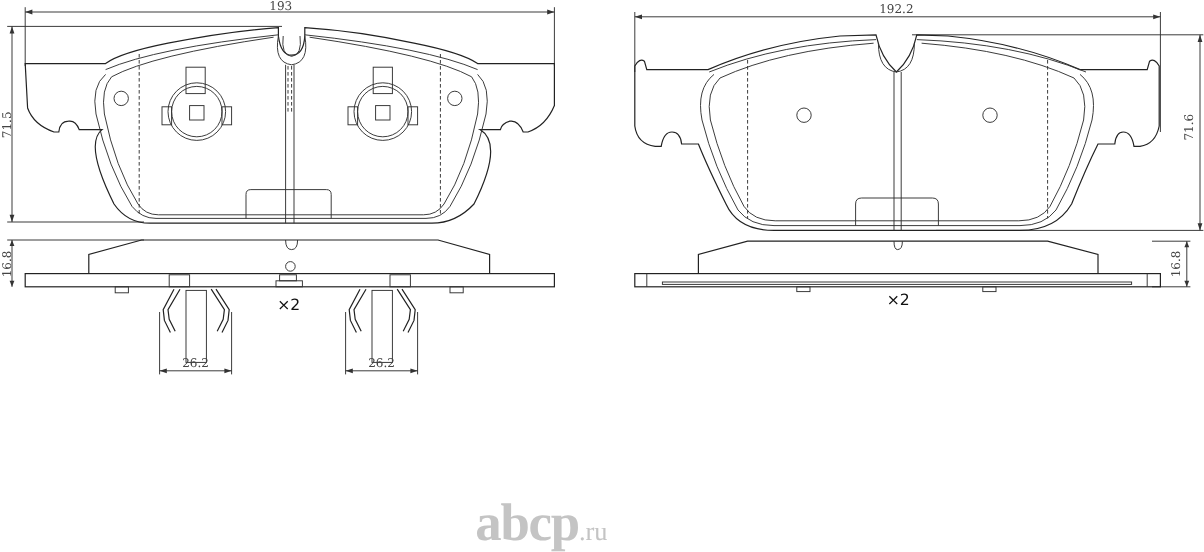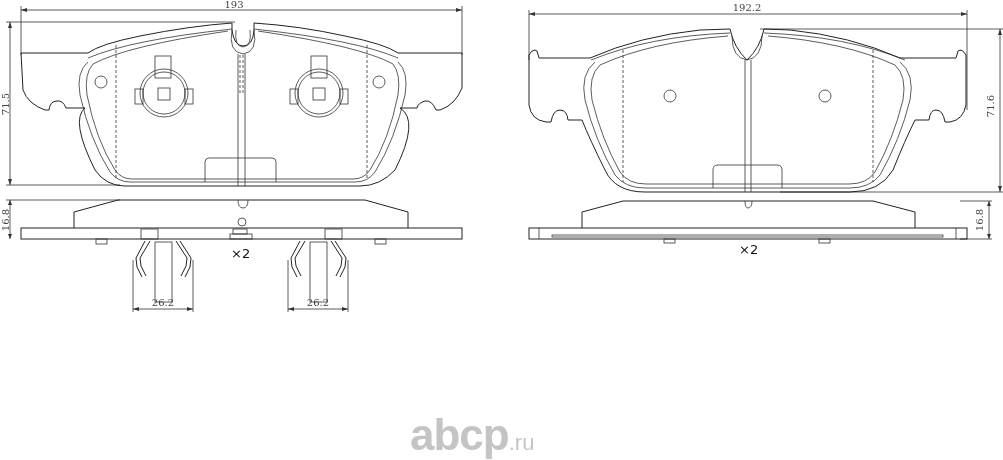--- a/index.html
+++ b/index.html
@@ -4,21 +4,21 @@
 <style>
   html, body { margin:0; padding:0; background:#ffffff; }
   body { width:1003px; height:460px; position:relative; overflow:hidden; font-family:"DejaVu Serif", serif; }
   svg { position:absolute; left:0; top:0; }
   .ln { fill:none; stroke:#222; stroke-width:1; }
   .thin { fill:none; stroke:#333; stroke-width:0.8; }
   .dash { fill:none; stroke:#333; stroke-width:0.8; stroke-dasharray:3,2; }
   .dim { fill:none; stroke:#333; stroke-width:0.8; }
   .dimtxt { font-family:"DejaVu Serif", serif; font-size:10px; fill:#444; }
   .qty { font-family:"DejaVu Sans", sans-serif; font-size:13px; fill:#111; }
-  .logo { position:absolute; left:410px; top:410px; font-family:Liberation Sans, sans-serif; font-weight:bold; font-size:44px; color:#c4c4c4; letter-spacing:-1px; }
+  .logo { position:absolute; left:396px; top:410px; font-family:Liberation Serif, serif; font-weight:bold; font-size:44px; color:#c4c4c4; letter-spacing:-1px; }
   .logo .ru { font-size:22px; font-weight:normal; letter-spacing:0; }
 </style>
 </head>
 <body>
 
 <svg width="1003" height="460" viewBox="0 0 1003 460">
 
   <g>
 
     <line class="dim" x1="21" y1="10" x2="462" y2="10"></line>

